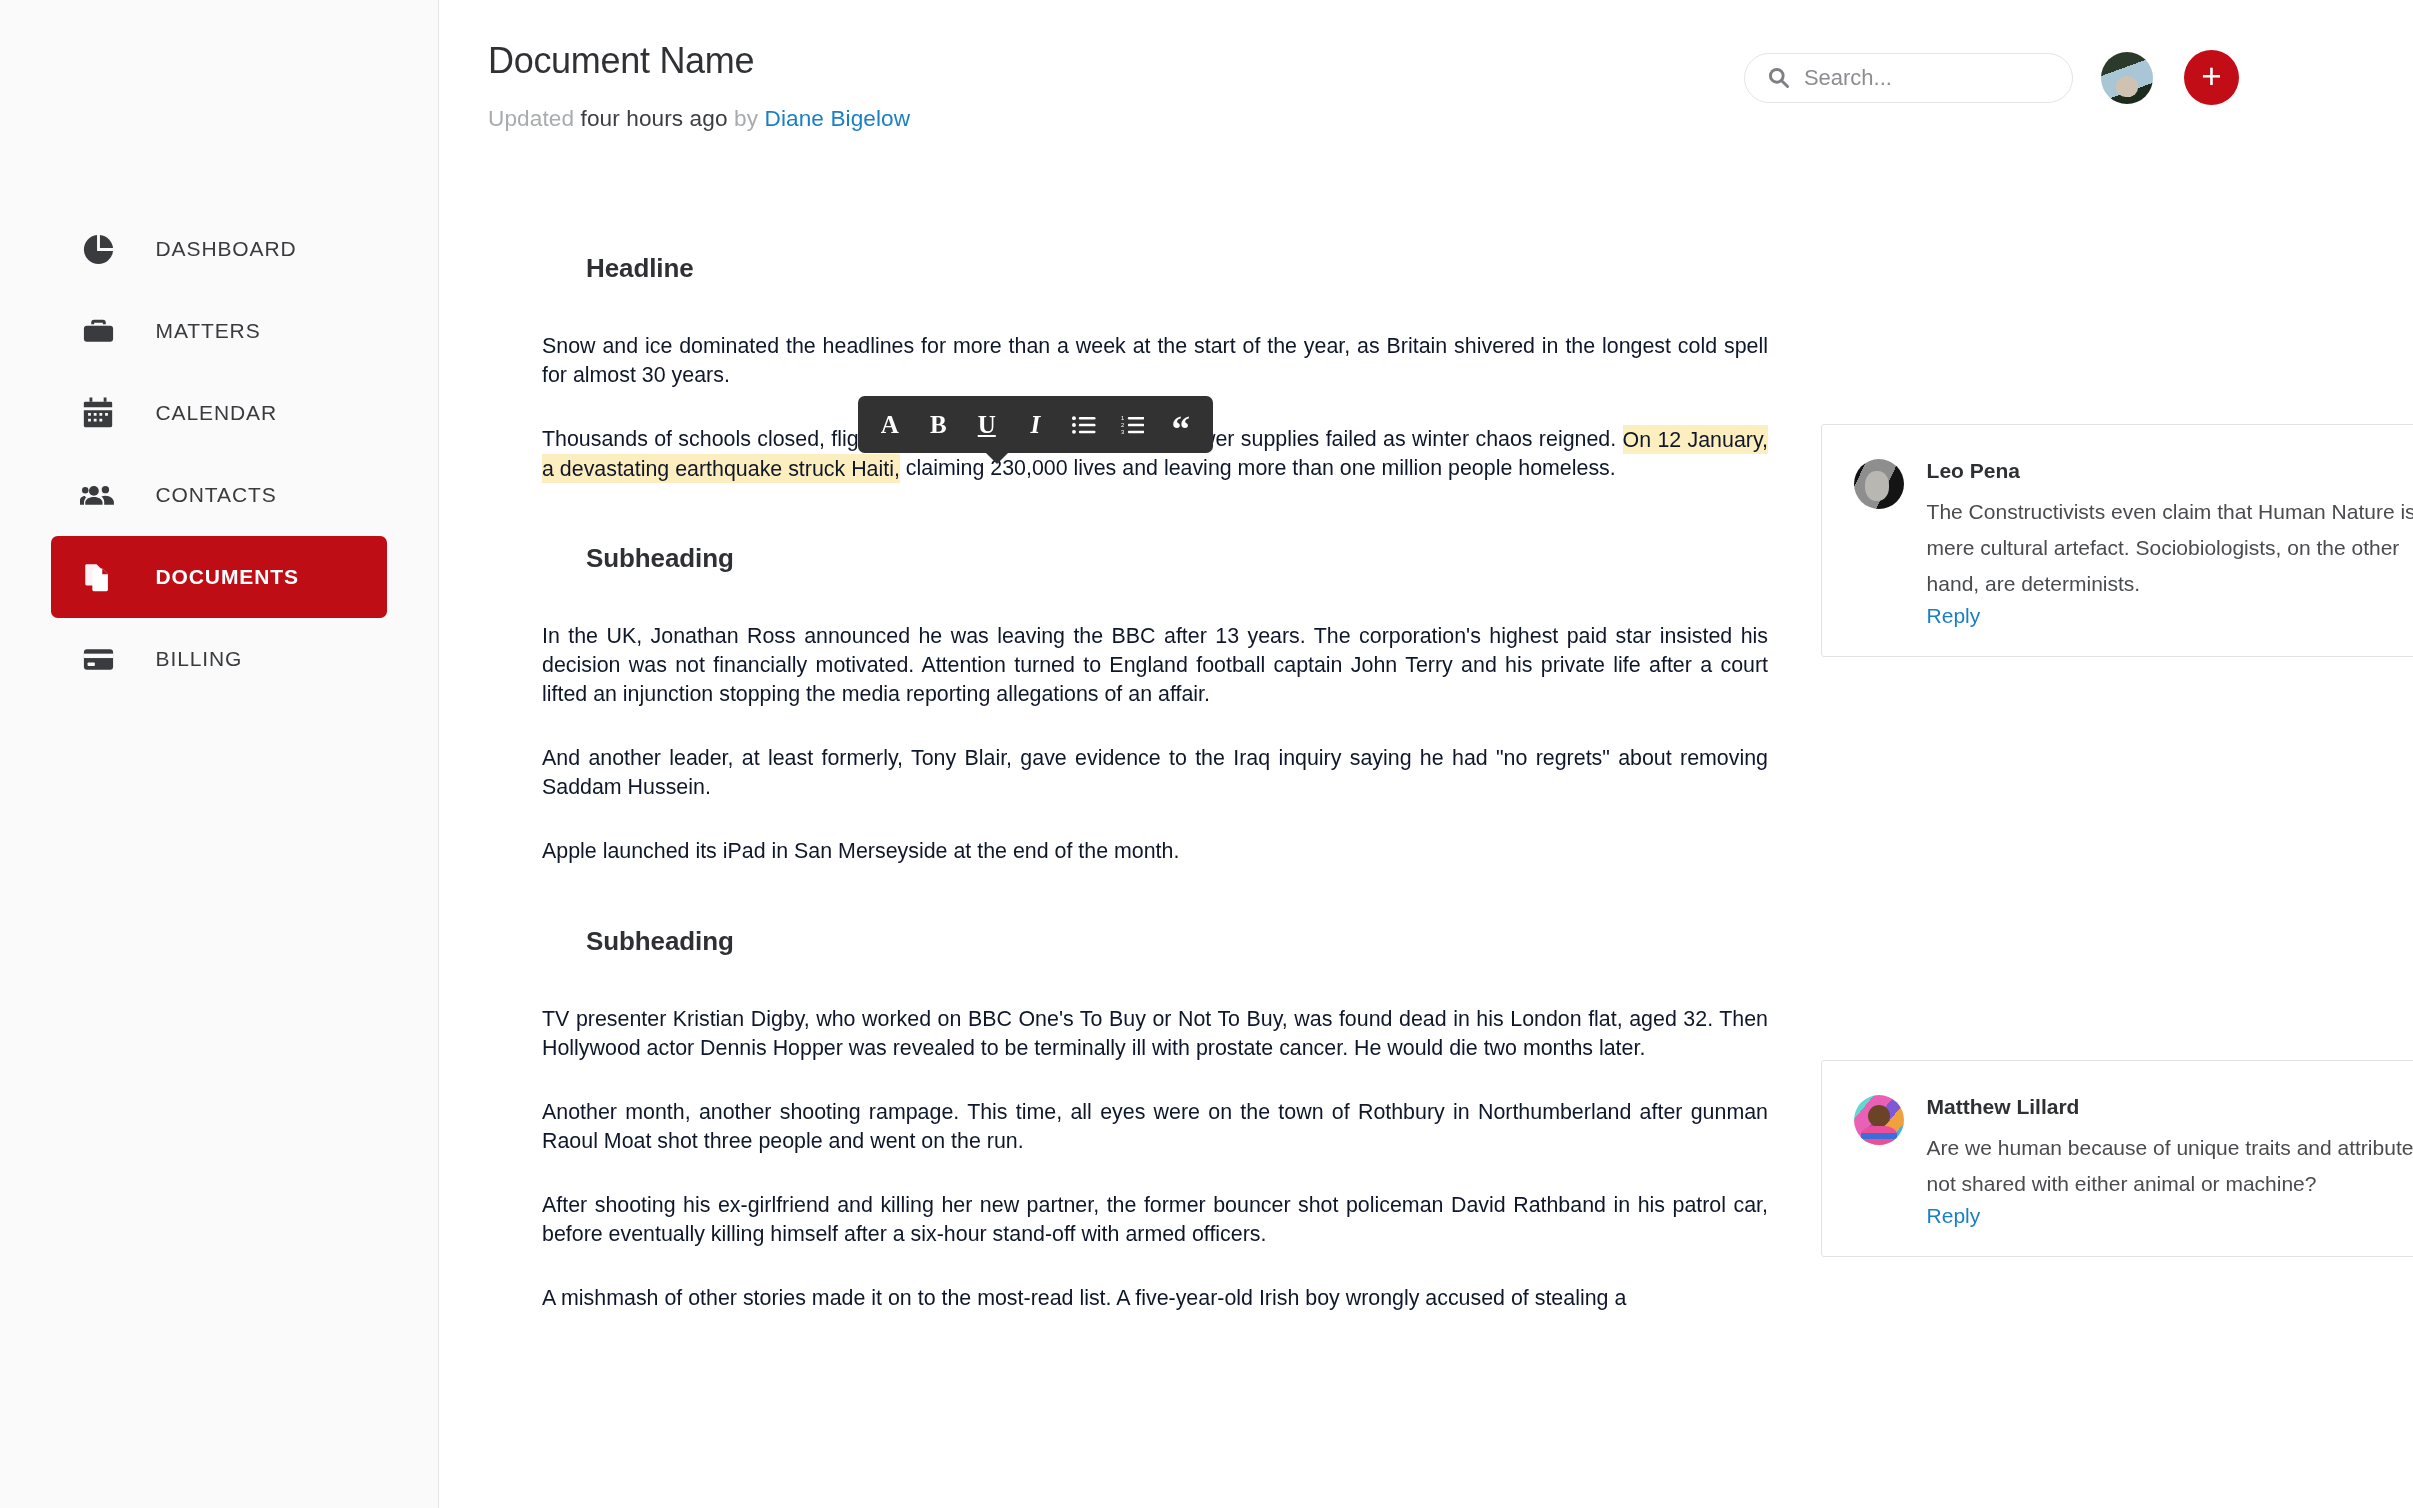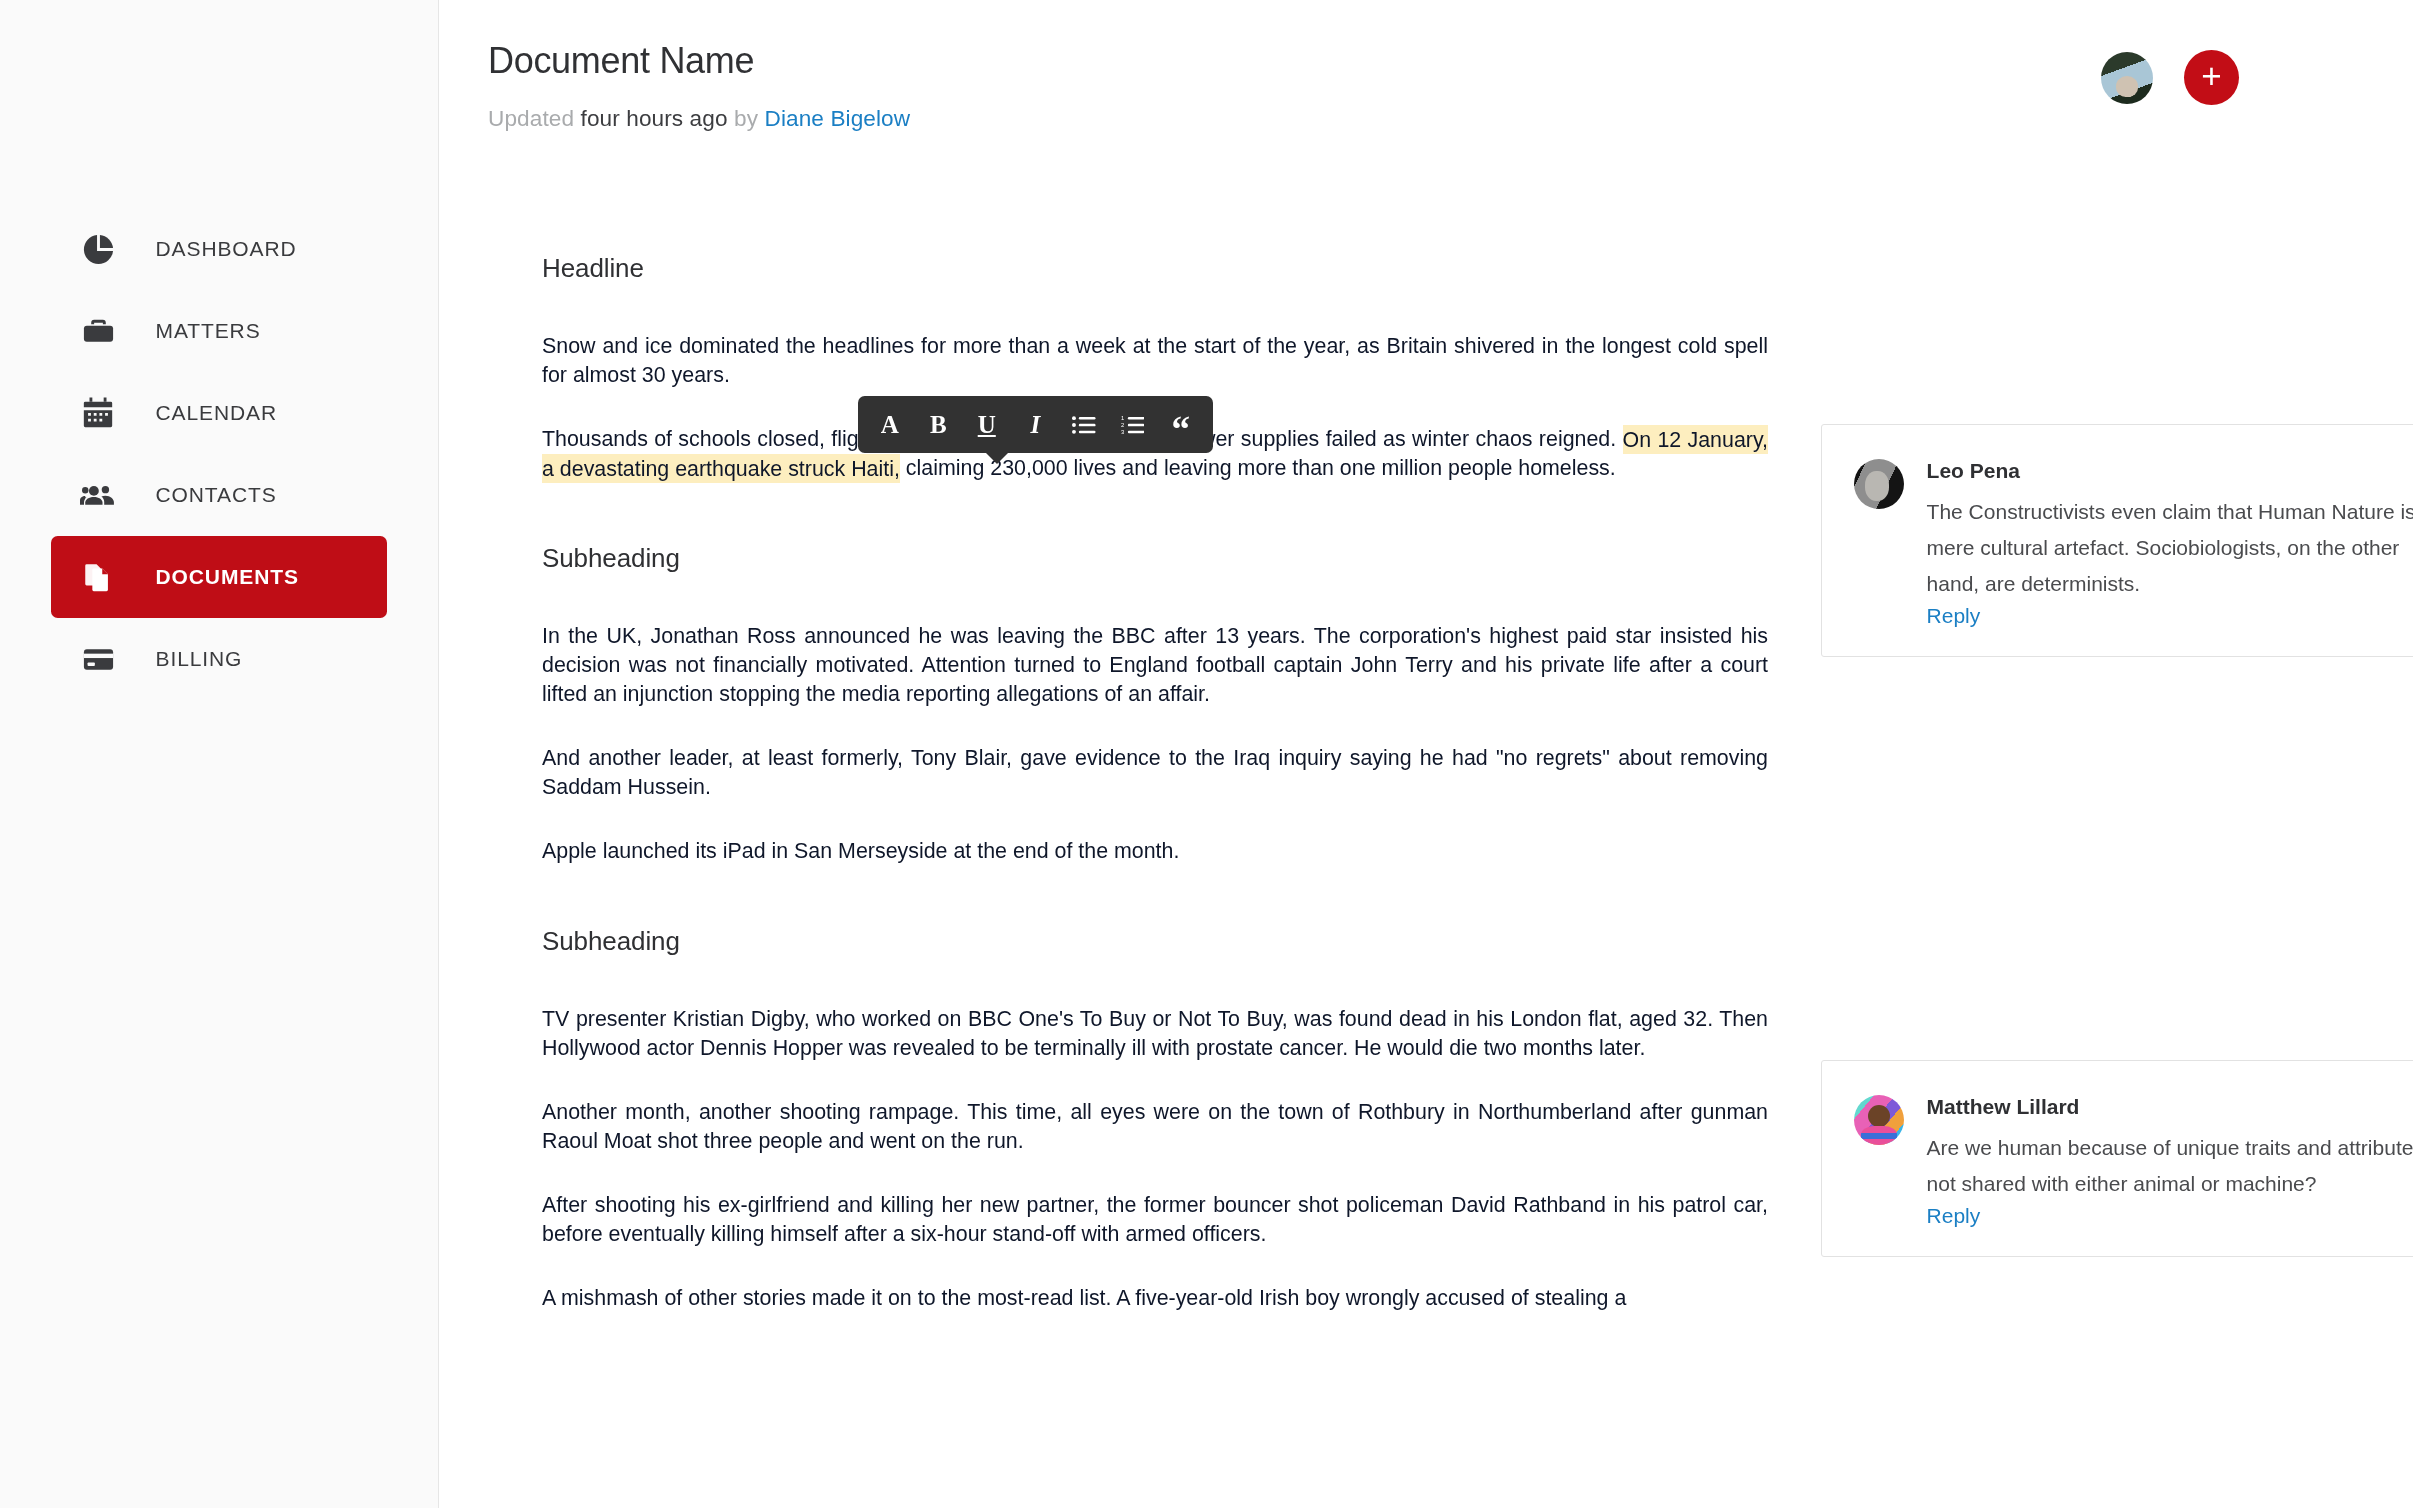--- a/index.html
+++ b/index.html
@@ -152,24 +152,25 @@
 
   .doc-col {
     width: 1232px;
     flex: 0 0 1232px;
     padding-left: 54px;
     padding-top: 77px;
     position: relative;
   }
   h2.section {
     font-size: 26px;
-    font-weight: 400;
+    font-weight: 700;
     color: #2f3033;
     margin-bottom: 48px;
     letter-spacing: -0.1px;
+    margin-left: 44px;
   }
   h2.section.mt { margin-top: 60px; }
   p.body {
     font-size: 21.4px;
     line-height: 29px;
     color: #0f172a;
     text-align: justify;
     margin-bottom: 35px;
     width: 1226px;
   }
@@ -364,20 +365,29 @@
     <header class="topbar">
       <h1 class="doc-title">Document Name</h1>
 
       <div class="doc-sub">
         <span class="muted">Updated</span>
         <span>four hours ago</span>
         <span class="muted">by</span>
         <span class="author">Diane Bigelow</span>
       </div>
 
+      <div class="search-wrap">
+        <span class="search-icon">
+          <svg width="23.5" height="23.5" viewBox="0 0 24 24" fill="none" stroke="#7d7f82" stroke-width="3">
+            <circle cx="10" cy="10" r="6.5"></circle>
+            <line x1="15" y1="15" x2="21" y2="21" stroke-linecap="round"></line>
+          </svg>
+        </span>
+        <input class="search-input" type="text" placeholder="Search..." style="">
+      </div>
 
       <div class="avatar-top"></div>
 
       <button class="plus-btn">
         <span>+</span>
       </button>
     </header>
 
     <div class="content-area">
 

